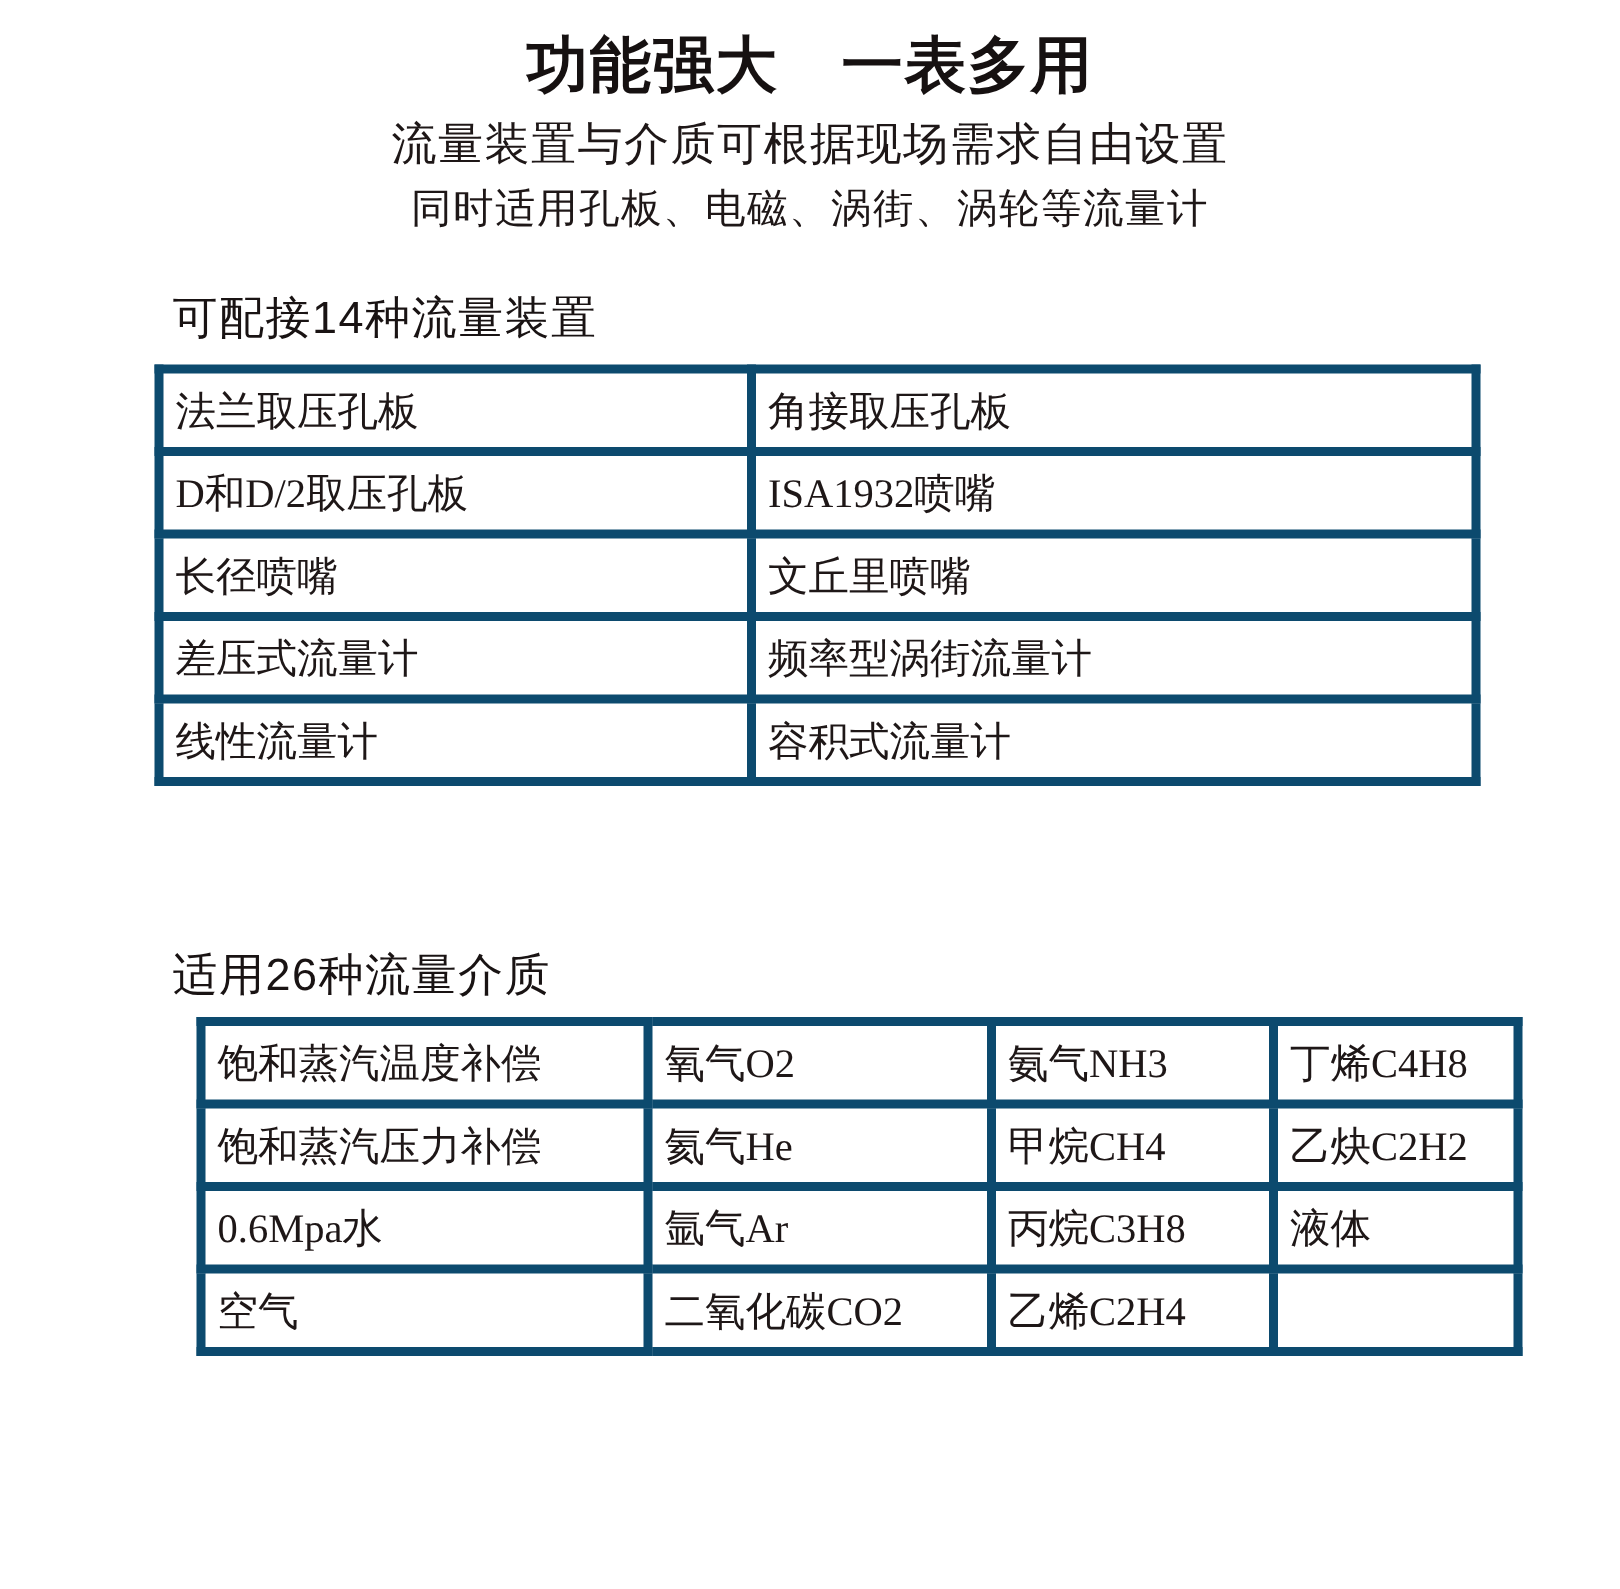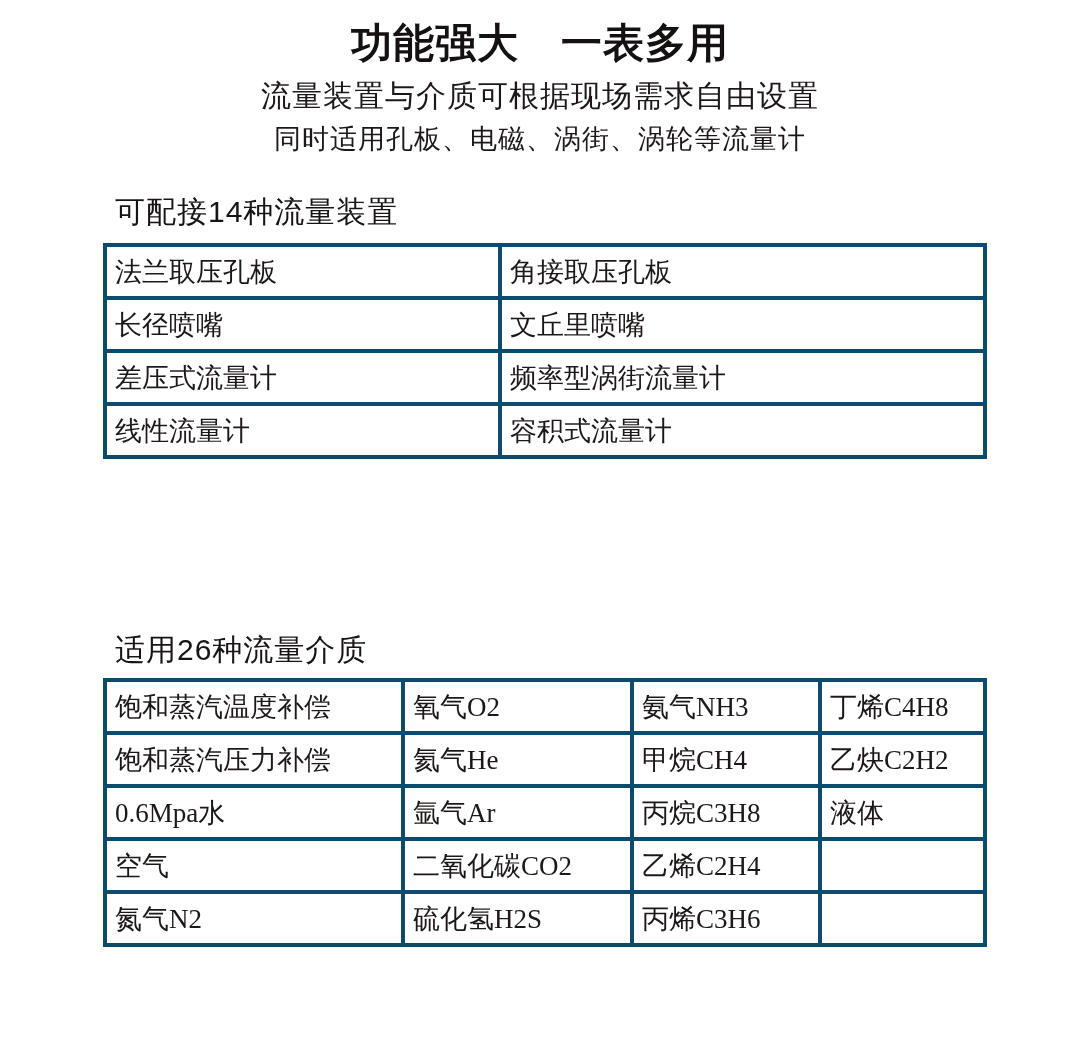--- a/index.html
+++ b/index.html
@@ -48,51 +48,55 @@
 
   table.sheet {
     position: absolute;
     left: 103px;
     width: 884px;
     border-collapse: collapse;
     table-layout: fixed;
     border: 3px solid #2f2525;
   }
   table.sheet td {
-    border: 4px solid #0c4a6e;
+    border: 6px solid #0c4a6e;
     height: 49px;
     padding: 0 4px 0 8px;
     vertical-align: middle;
     font-family: "Liberation Serif", serif;
     font-size: 27px;
     color: #1e1717;
     white-space: nowrap;
     overflow: hidden;
   }
   .devices-table { top: 243px; }
-  .media-table   { top: 678px; }
+  .media-table   { top: 678px; margin-left: 28px; }
 </style>
 </head>
 <body>
 
 <div class="centered page-title">功能强大　一表多用</div>
 <div class="centered subtitle-1">流量装置与介质可根据现场需求自由设置</div>
 <div class="centered subtitle-2">同时适用孔板、电磁、涡街、涡轮等流量计</div>
 
 <div class="section-heading heading-devices">可配接14种流量装置</div>
 
 <table class="sheet devices-table">
   <colgroup>
     <col style="width:395px">
     <col>
   </colgroup>
   <tbody>
     <tr>
       <td>法兰取压孔板</td>
       <td>角接取压孔板</td>
+    </tr>
+    <tr>
+      <td>D和D/2取压孔板</td>
+      <td>ISA1932喷嘴</td>
     </tr>
     <tr>
       <td>长径喷嘴</td>
       <td>文丘里喷嘴</td>
     </tr>
     <tr>
       <td>差压式流量计</td>
       <td>频率型涡街流量计</td>
     </tr>
     <tr>
@@ -129,20 +133,14 @@
       <td>氩气Ar</td>
       <td>丙烷C3H8</td>
       <td>液体</td>
     </tr>
     <tr>
       <td>空气</td>
       <td>二氧化碳CO2</td>
       <td>乙烯C2H4</td>
       <td></td>
     </tr>
-    <tr>
-      <td>氮气N2</td>
-      <td>硫化氢H2S</td>
-      <td>丙烯C3H6</td>
-      <td></td>
-    </tr>
   </tbody>
 </table>
 
 </body></html>

